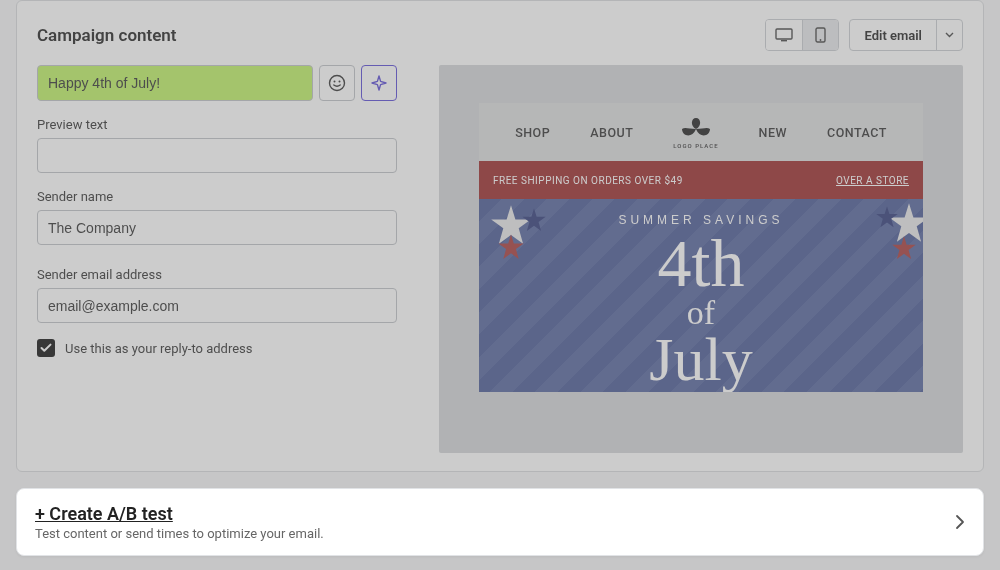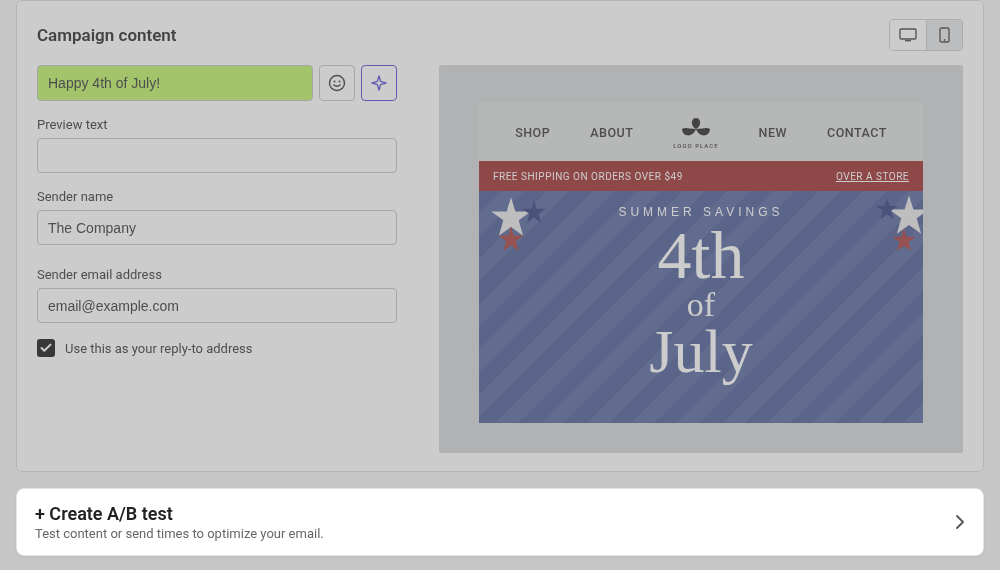--- a/index.html
+++ b/index.html
@@ -26,34 +26,34 @@
   .icon-btn { width:36px; height:36px; border:1px solid #bfc2c7; border-radius:4px; display:flex; align-items:center; justify-content:center; background:#fff; cursor:pointer; }
   .icon-btn.purple { border-color:#5a4bd6; }
   .check-row { display:flex; align-items:center; gap:10px; margin-top:6px; }
   .checkbox { width:18px; height:18px; border-radius:3px; background:#111; display:flex; align-items:center; justify-content:center; cursor:pointer; }
   .check-row span { font-size:13px; color:#333; }
   .preview-col { flex:1; background:#d3d5d9; border-radius:2px; overflow:hidden; position:relative;margin-left:14px; }
   .email-frame { position:absolute; left:40px; right:40px; top:38px; background:#d9dadd; }
   .email-nav { height:58px; background:#dcddde; display:flex; align-items:center; justify-content:center; gap:40px; font-size:12.5px; font-weight:500; color:#333; letter-spacing:0.5px; }
   .nav-logo { display:flex; flex-direction:column; align-items:center; gap:2px; }
   .nav-logo-text { font-size:6px; letter-spacing:1px; color:#333; }
-  .banner { height:30px; background:#9c2a2a; color:#fff; display:flex; align-items:center; justify-content:space-between; padding:0 14px; font-size:10px; letter-spacing:0.5px; }
+  .banner { height:38px; background:#9c2a2a; color:#fff; display:flex; align-items:center; justify-content:space-between; padding:0 14px; font-size:10px; letter-spacing:0.5px; }
   .banner a { color:#fff; text-decoration:underline; }
-  .hero { height:232px; background:#4a5a95; position:relative; overflow:hidden; }
+  .hero { height:193px; background:#4a5a95; position:relative; overflow:hidden; }
   .stripes { position:absolute; inset:0; background: repeating-linear-gradient(135deg, #4a5a95 0 16px, #55649d 16px 32px); }
   .hero-text { position:absolute; inset:0; display:flex; flex-direction:column; align-items:center; color:#fff; font-family: Georgia, "Times New Roman", serif; }
   .hero-eyebrow { font-size:12px; letter-spacing:4px; margin-top:14px; font-family:-apple-system,sans-serif; }
   .hero-big { font-size:68px; line-height:0.95; margin-top:4px; }
   .hero-mid { font-size:34px; line-height:1; }
   .hero-big2 { font-size:62px; line-height:0.95; }
   .star { position:absolute; }
   
   .ab-row { position:absolute; left:16px; right:16px; bottom:14px; height:68px; background:#fff; border:1px solid #e1e3e6; border-radius:8px; display:flex; align-items:center; justify-content:space-between; padding:0 18px; z-index:10; box-shadow:0 1px 3px rgba(0,0,0,0.05); cursor:pointer; }
   .ab-left { display:flex; flex-direction:column; gap:2px; }
-  .ab-title { font-size:18px; font-weight:600; color:#222; }
+  .ab-title { font-size:18px; font-weight:600; color:#222;text-decoration:underline; }
   .ab-sub { font-size:13px; color:#666; }
   svg { display:block; }
 </style>
 </head>
 <body>
 
 <div class="panel">
   <div class="panel-header">
     <div class="panel-title">Campaign content</div>
     <div class="header-controls">
@@ -61,20 +61,28 @@
         <div class="view-btn">
           <svg width="18" height="14" viewBox="0 0 18 14">
               <rect x="1" y="1" width="16" height="10" rx="1" fill="none" stroke="#444" stroke-width="1.4"></rect>
               <rect x="6" y="12" width="6" height="1.4" fill="#444"></rect>
             </svg>
         </div>
         <div class="view-btn active">
           <svg width="11" height="16" viewBox="0 0 11 16">
               <rect x="1" y="1" width="9" height="14" rx="1.5" fill="none" stroke="#444" stroke-width="1.4"></rect>
               <circle cx="5.5" cy="13" r="0.9" fill="#444"></circle>
+            </svg>
+        </div>
+      </div>
+      <div class="edit-group">
+        <div class="edit-btn">Edit email</div>
+        <div class="edit-drop">
+          <svg width="9" height="6" viewBox="0 0 9 6">
+              <path d="M1 1 L4.5 4.5 L8 1" fill="none" stroke="#444" stroke-width="1.4"></path>
             </svg>
         </div>
       </div>
     </div>
   </div>
 
   <div class="content-row">
     <div class="form-col">
 
       <div class="field-block">

